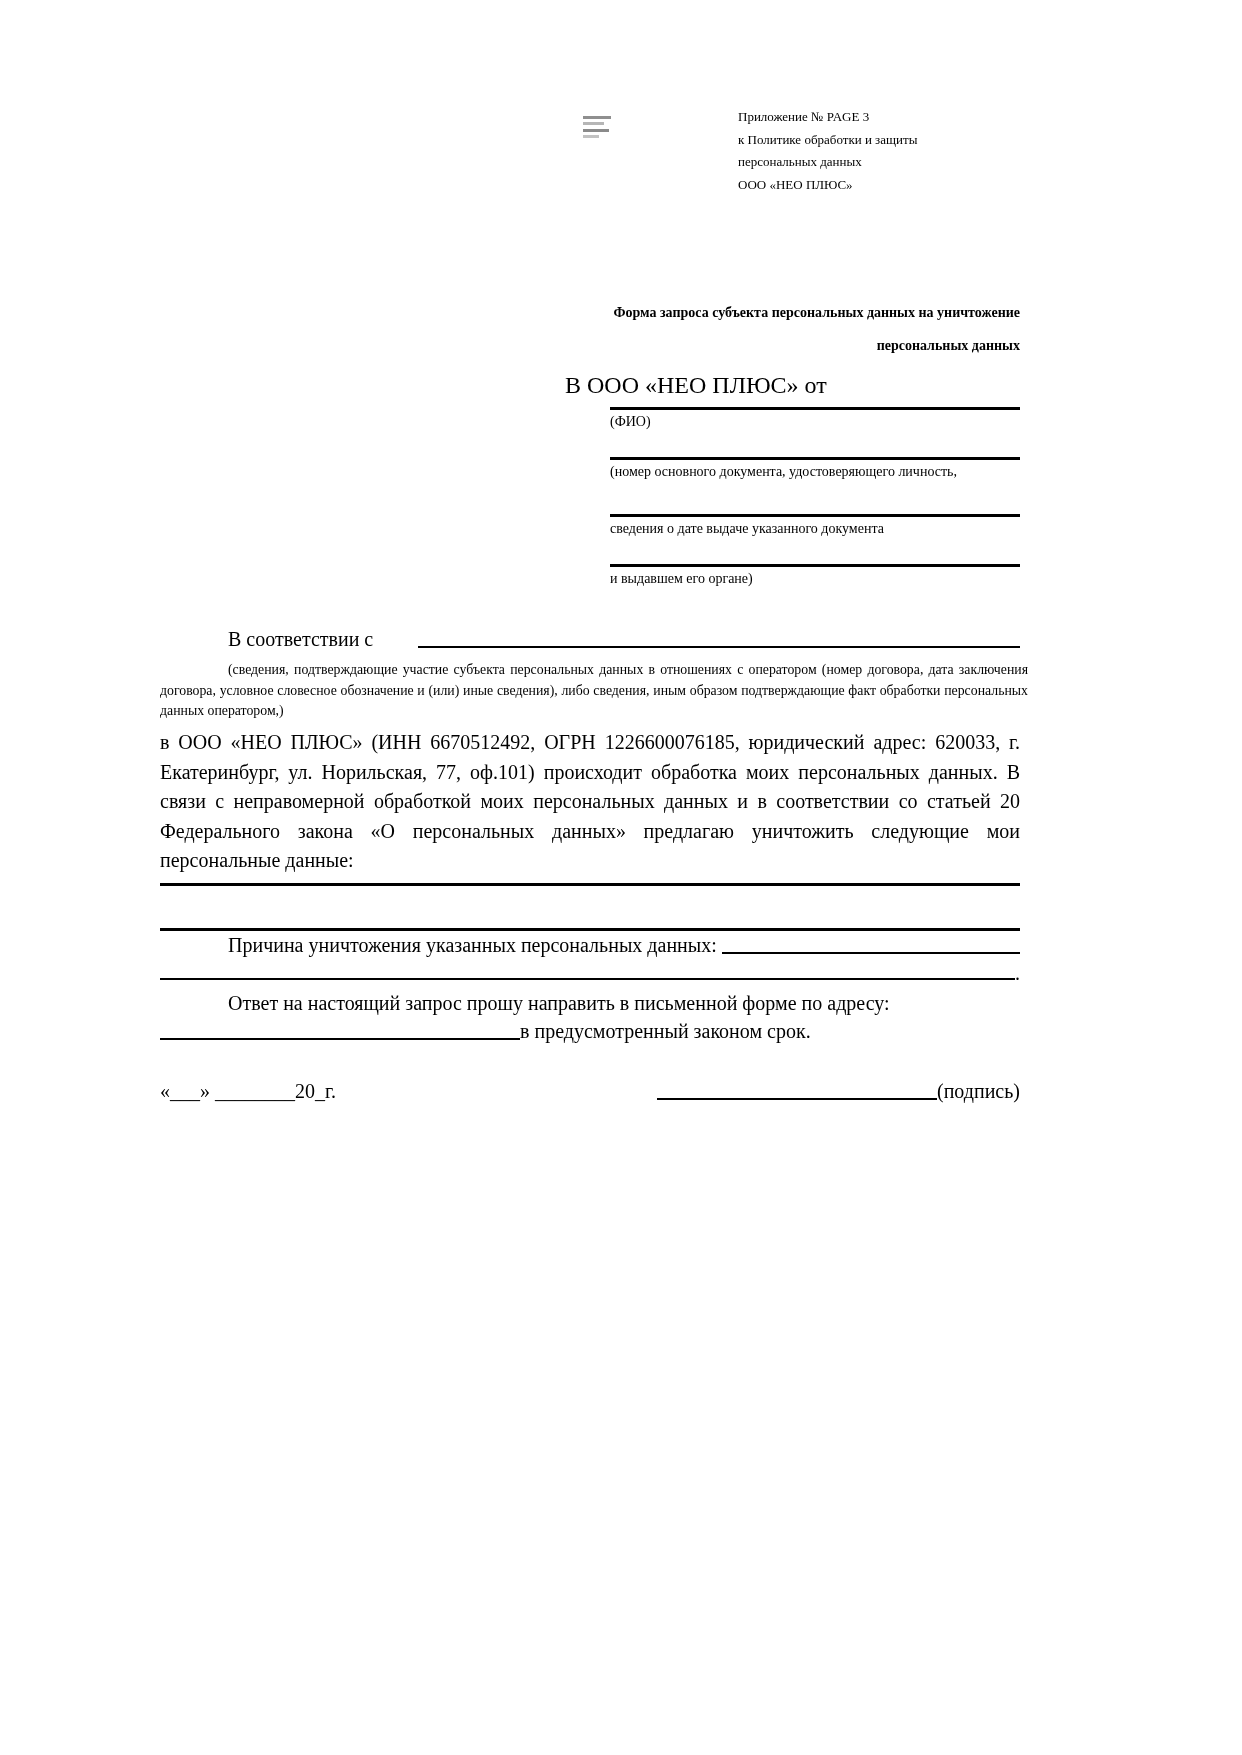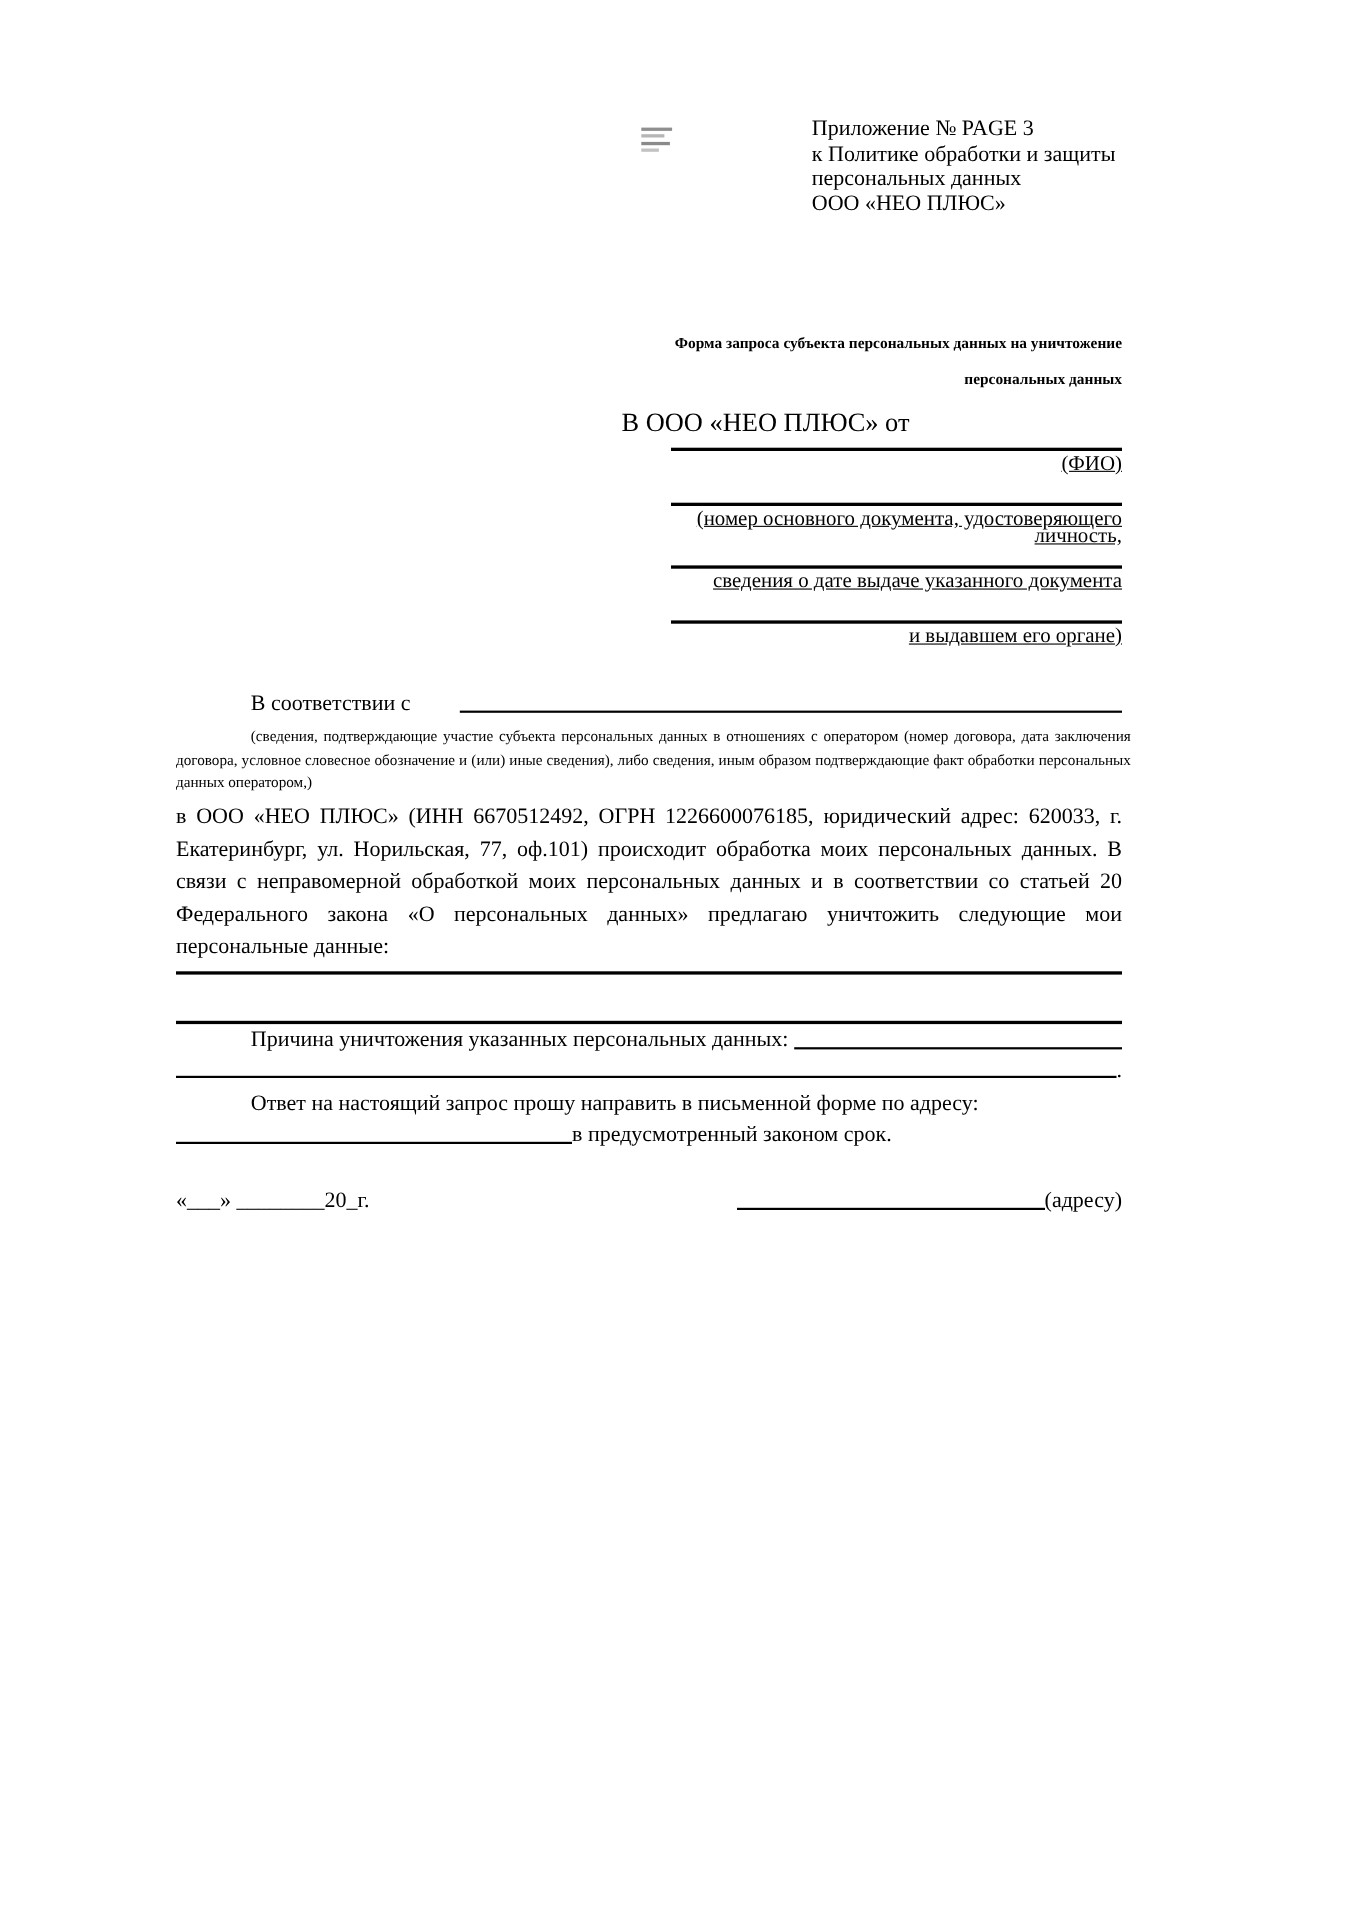--- a/index.html
+++ b/index.html
@@ -13,30 +13,30 @@
 
   
   .embedded-icon { left:583px; top:114px; width:28px; height:26px;
     display:flex; flex-direction:column; justify-content:space-between; padding:2px 0; }
   .embedded-icon i { display:block; height:3px; }
   .embedded-icon i:nth-child(1){ width:100%; background:#8f8f8f; }
   .embedded-icon i:nth-child(2){ width:76%;  background:#b6b6b6; }
   .embedded-icon i:nth-child(3){ width:94%;  background:#8a8a8a; }
   .embedded-icon i:nth-child(4){ width:58%;  background:#c2c2c2; }
 
-  .appendix { left:738px; top:106px; width:300px; font-size:20px; line-height:22.5px; }
+  .appendix { left:738px; top:106px; width:300px; font-size:13px; line-height:22.5px; }
 
   .title { left:160px; top:296px; width:860px; text-align:right;
     font-weight:bold; font-size:14px; line-height:33px; }
 
   .addressee { left:565px; top:372px; font-size:24px; }
 
   .field { left:610px; width:410px; }
   .field .blank { height:26px; border-bottom:3px solid #000; }
-  .field .cap { text-align:right; font-size:19px; padding-top:4px; line-height:16px;text-decoration:underline; }
+  .field .cap { text-align:left; font-size:14px; padding-top:4px; line-height:16px; }
   .f1 { top:384px; } .f2 { top:434px; } .f3 { top:491px; } .f4 { top:541px; }
 
   .row { display:flex; align-items:flex-end; }
   .row .txt { white-space:pre; }
   .fill { flex:1; border-bottom:2px solid #000; margin-bottom:3px; }
 
   .accordance { left:160px; top:628px; width:860px; font-size:20px; padding-left:68px;gap:40px; }
 
   .fine { left:160px; top:660px; width:868px; font-size:13.8px; line-height:20.5px;
     text-align:justify; text-indent:68px; }
@@ -131,15 +131,15 @@
 
 <div class="abs row srok-row">
   <span class="blank-fixed"></span>
   <span class="txt">в предусмотренный законом срок.</span>
 </div>
 
 <div class="abs row bottom-row">
   <span class="txt">«___» ________20_г.</span>
   <span class="sig-group">
     <span class="sig-line"></span>
-    <span class="txt">(адресу)</span>
+    <span class="txt">(подпись)</span>
   </span>
 </div>
 
 </body></html>

